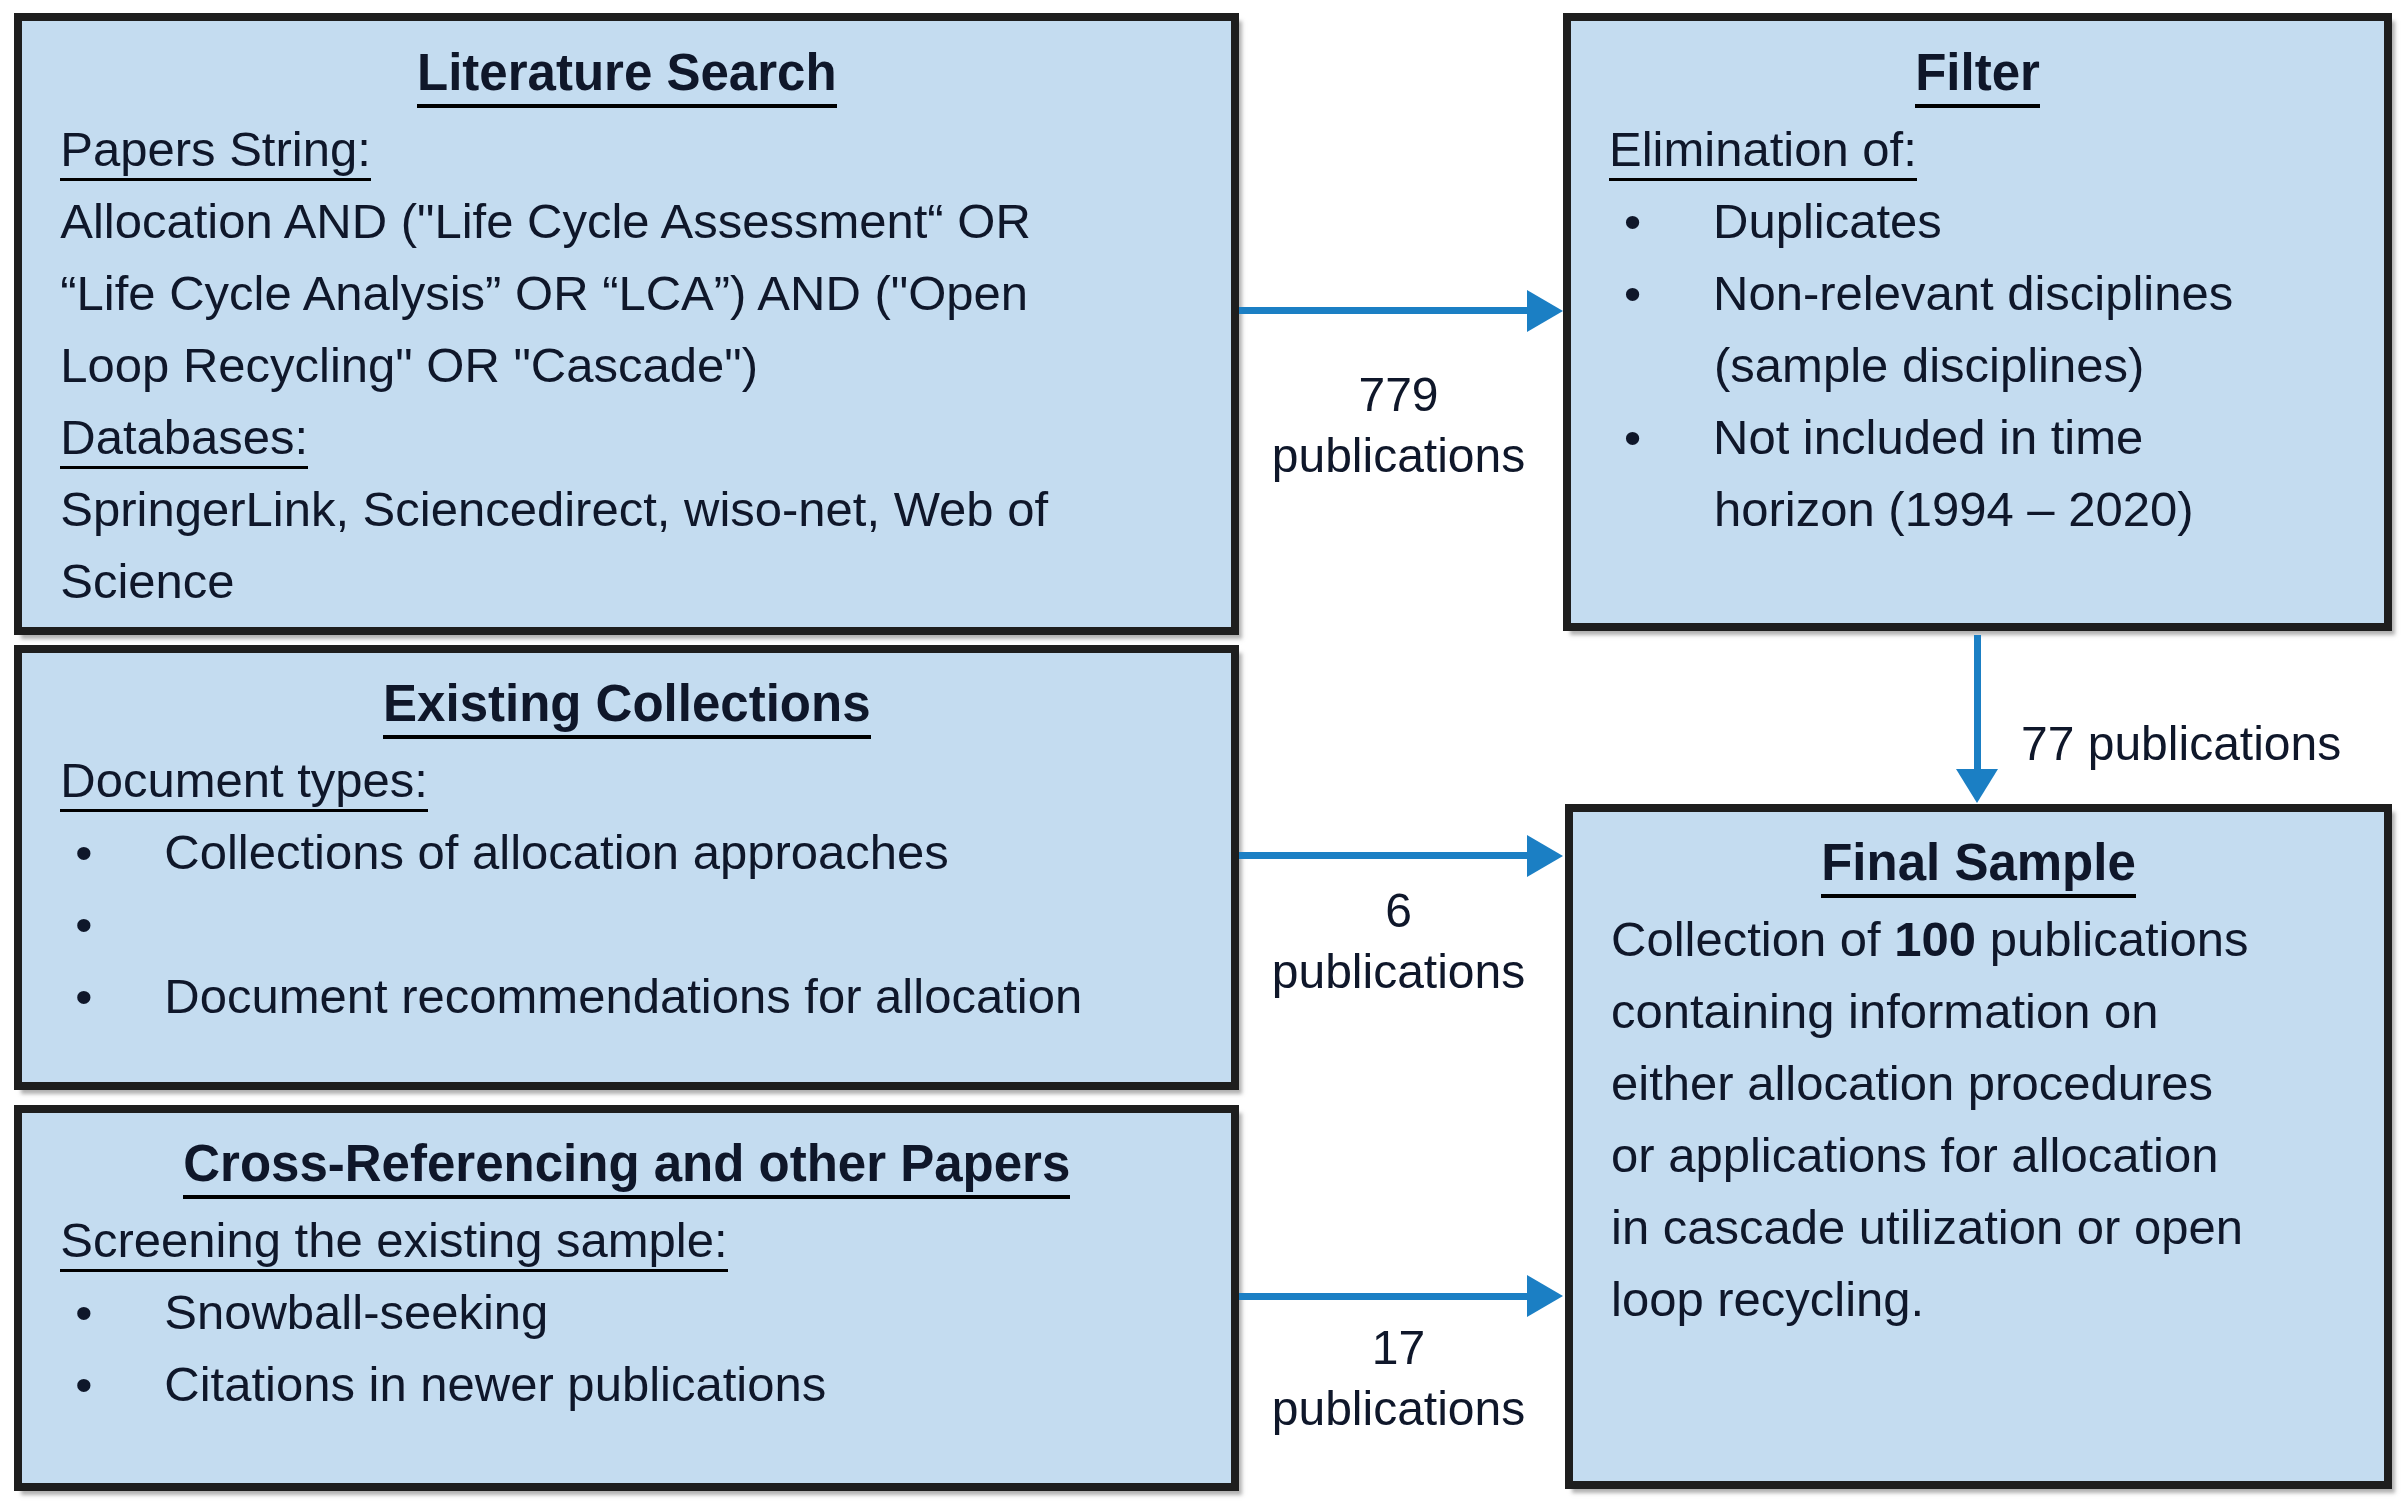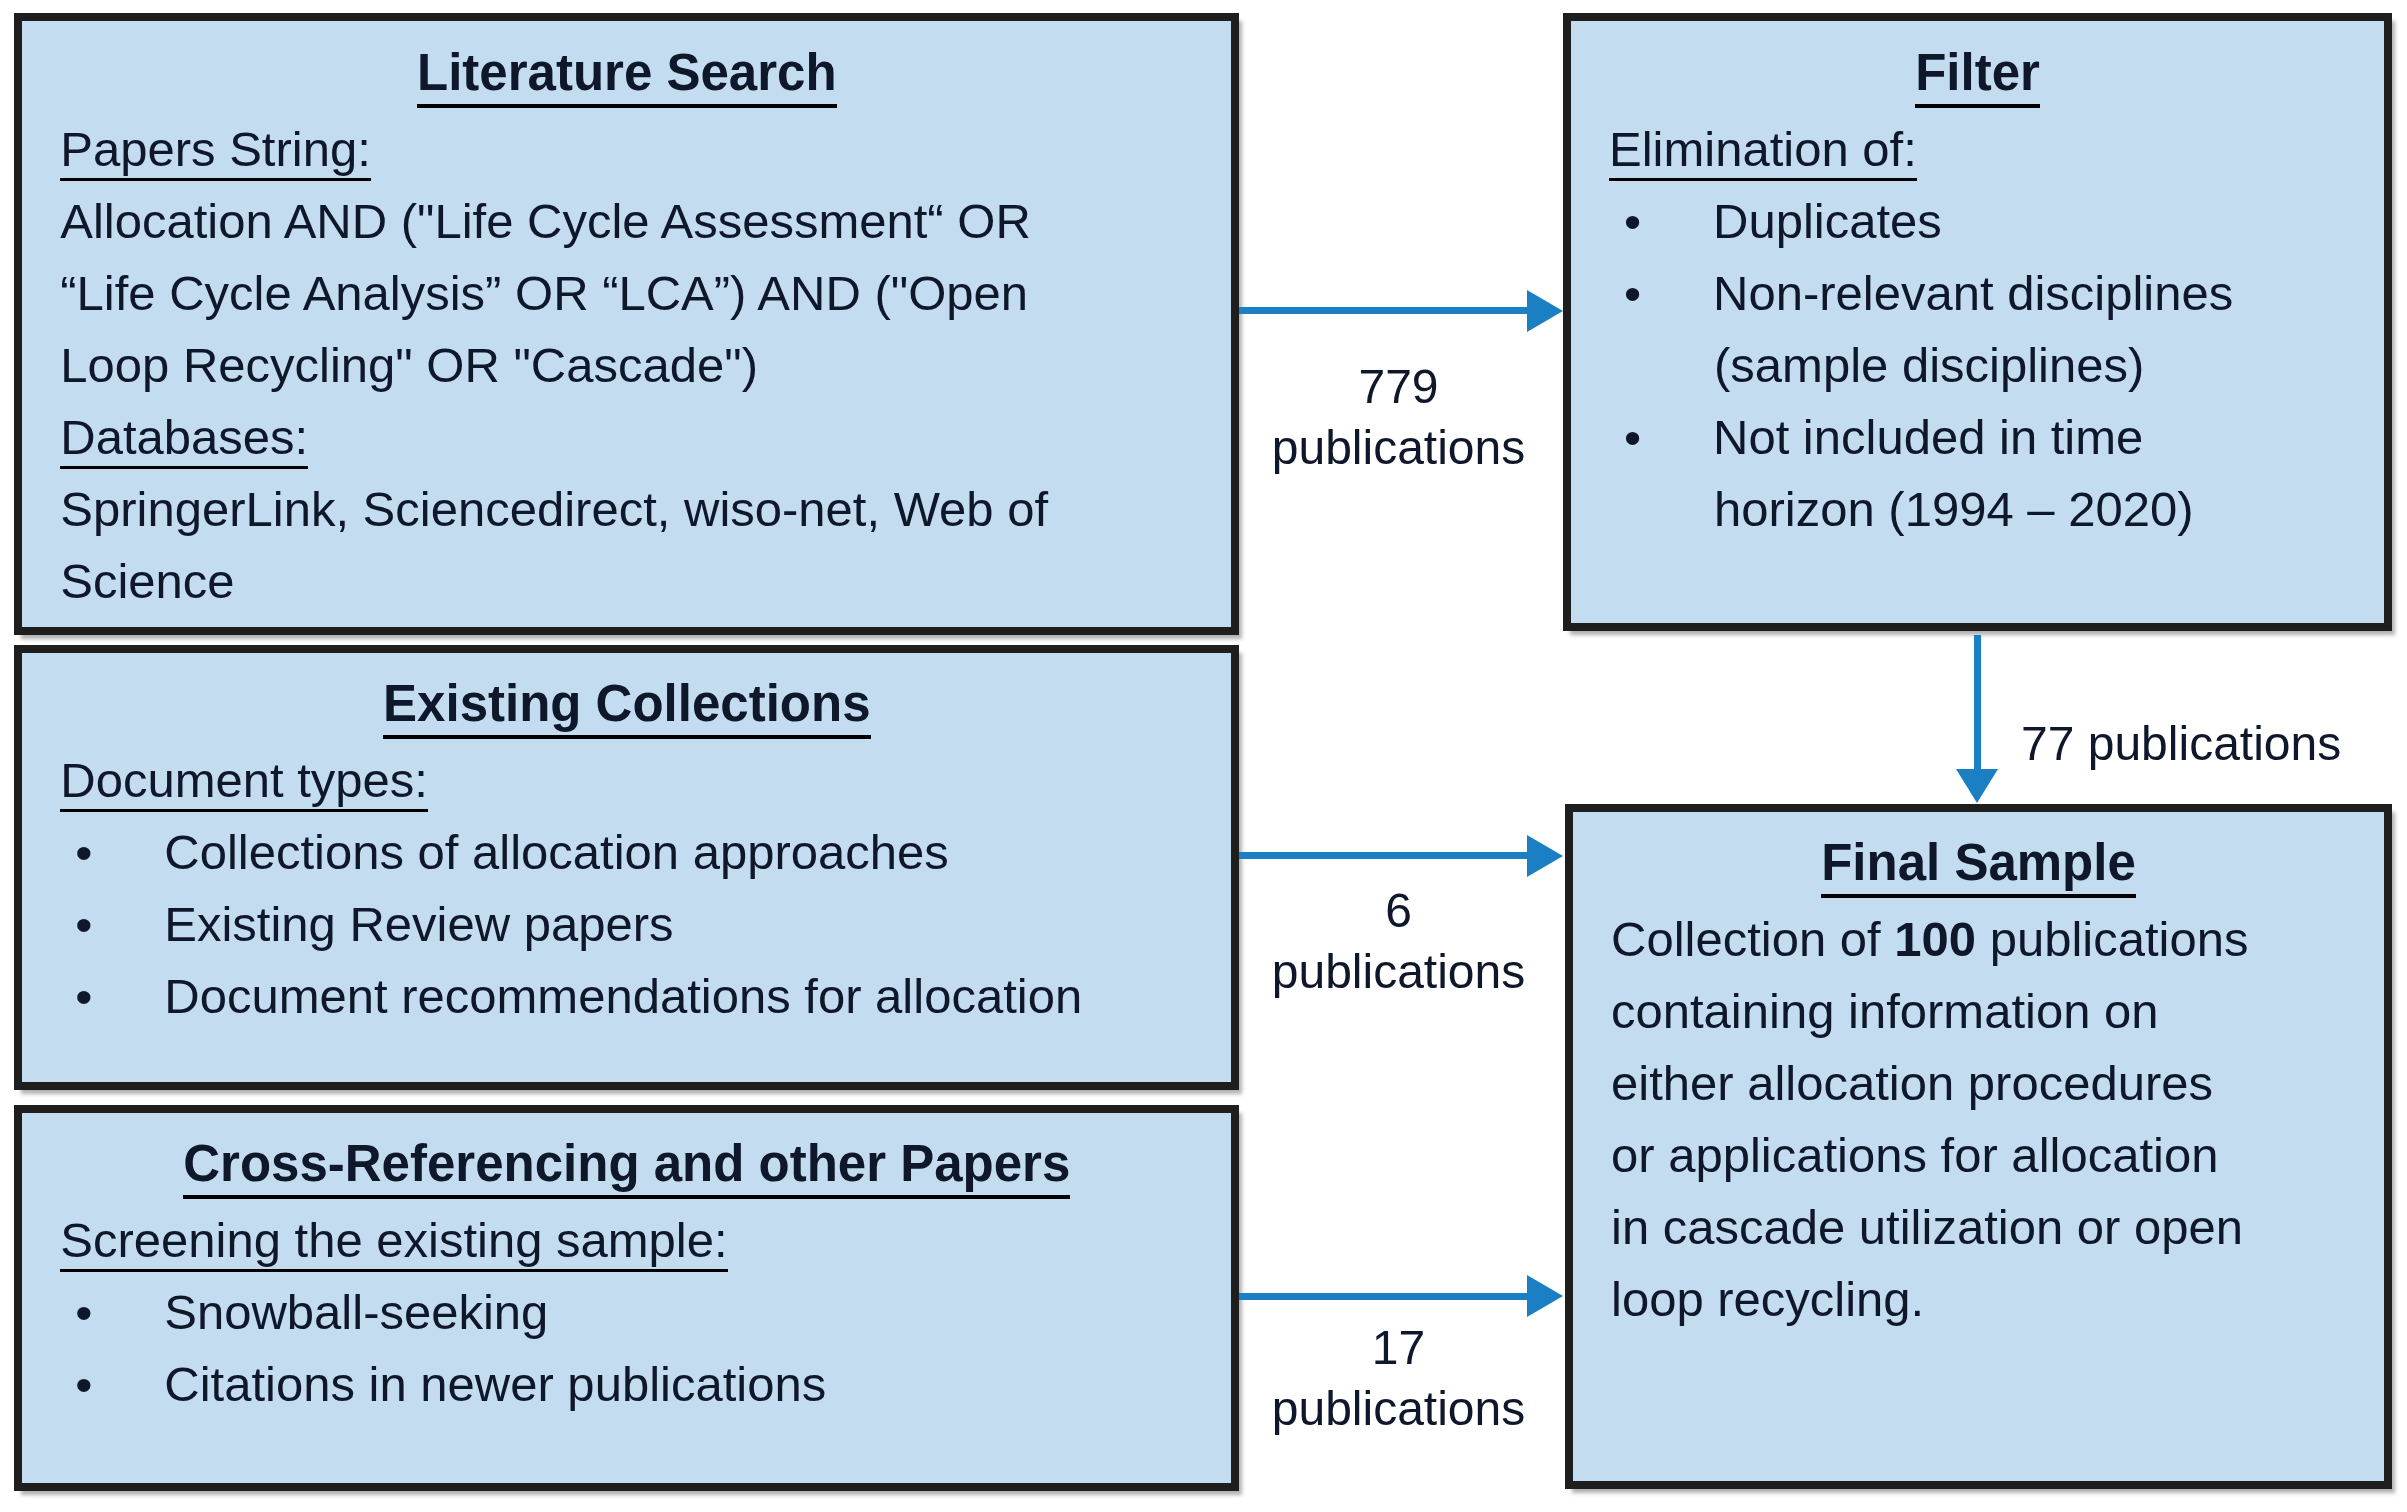--- a/index.html
+++ b/index.html
@@ -117,21 +117,20 @@
     </div>
     <div class="line u">
       <span>Document types:</span>
     </div>
     <div class="row">
       <span class="dot">•</span>
       <span>Collections of allocation approaches</span>
     </div>
     <div class="row">
       <span class="dot">•</span>
-      <span>Existing Review papers</span>
     </div>
     <div class="row">
       <span class="dot">•</span>
       <span>Document recommendations for allocation</span>
     </div>
   </div>
 
   <div class="box" style="left:14.3px;top:1105px;width:1225px;height:386px;">
     <div class="box-title">
       <span class="tu">Cross-Referencing and other Papers</span>
@@ -160,21 +159,21 @@
     <div class="line">either allocation procedures</div>
     <div class="line">or applications for allocation</div>
     <div class="line">in cascade utilization or open</div>
     <div class="line">loop recycling.</div>
   </div>
 
   <div>
     <div class="arrow-line-h" style="left:1239px;top:307px;width:291px;"></div>
     <div class="arrow-head-right" style="left:1527px;top:290px;"></div>
   </div>
-  <div class="alabel" style="left:1251px;top:356px;width:295px;">
+  <div class="alabel" style="left:1251px;top:364px;width:295px;">
     <div>779</div>
     <div>publications</div>
   </div>
 
   <div>
     <div class="arrow-line-v" style="left:1974px;top:635px;height:136px;"></div>
     <div class="arrow-head-down" style="left:1956px;top:769px;"></div>
   </div>
   <div class="alabel" style="left:2021px;top:713px;width:399px;text-align:left;">77 publications</div>
 

